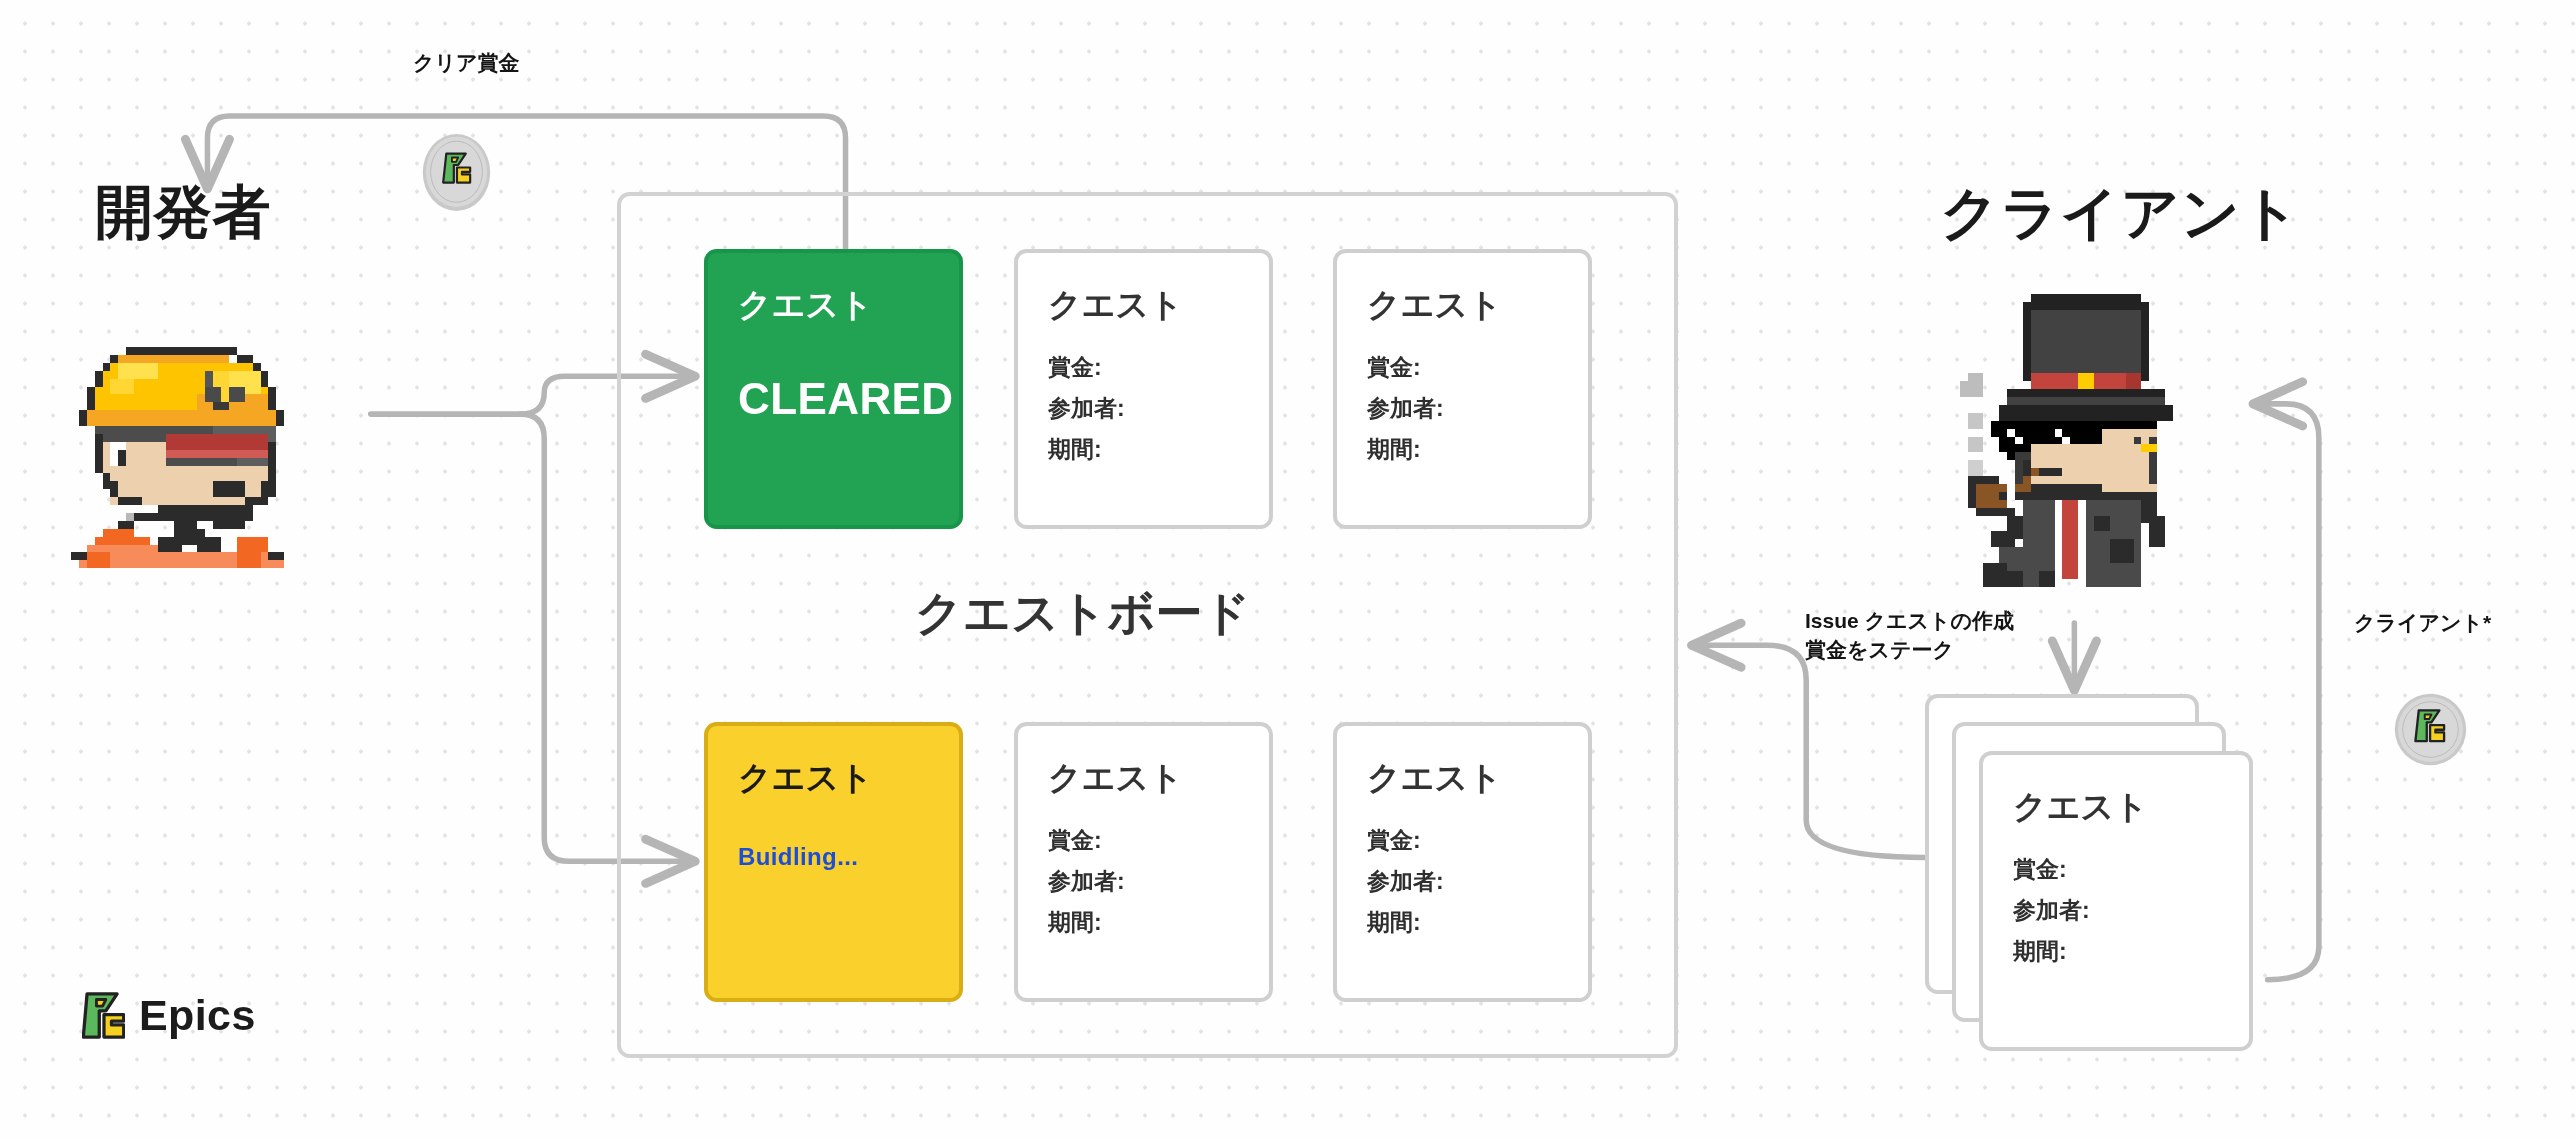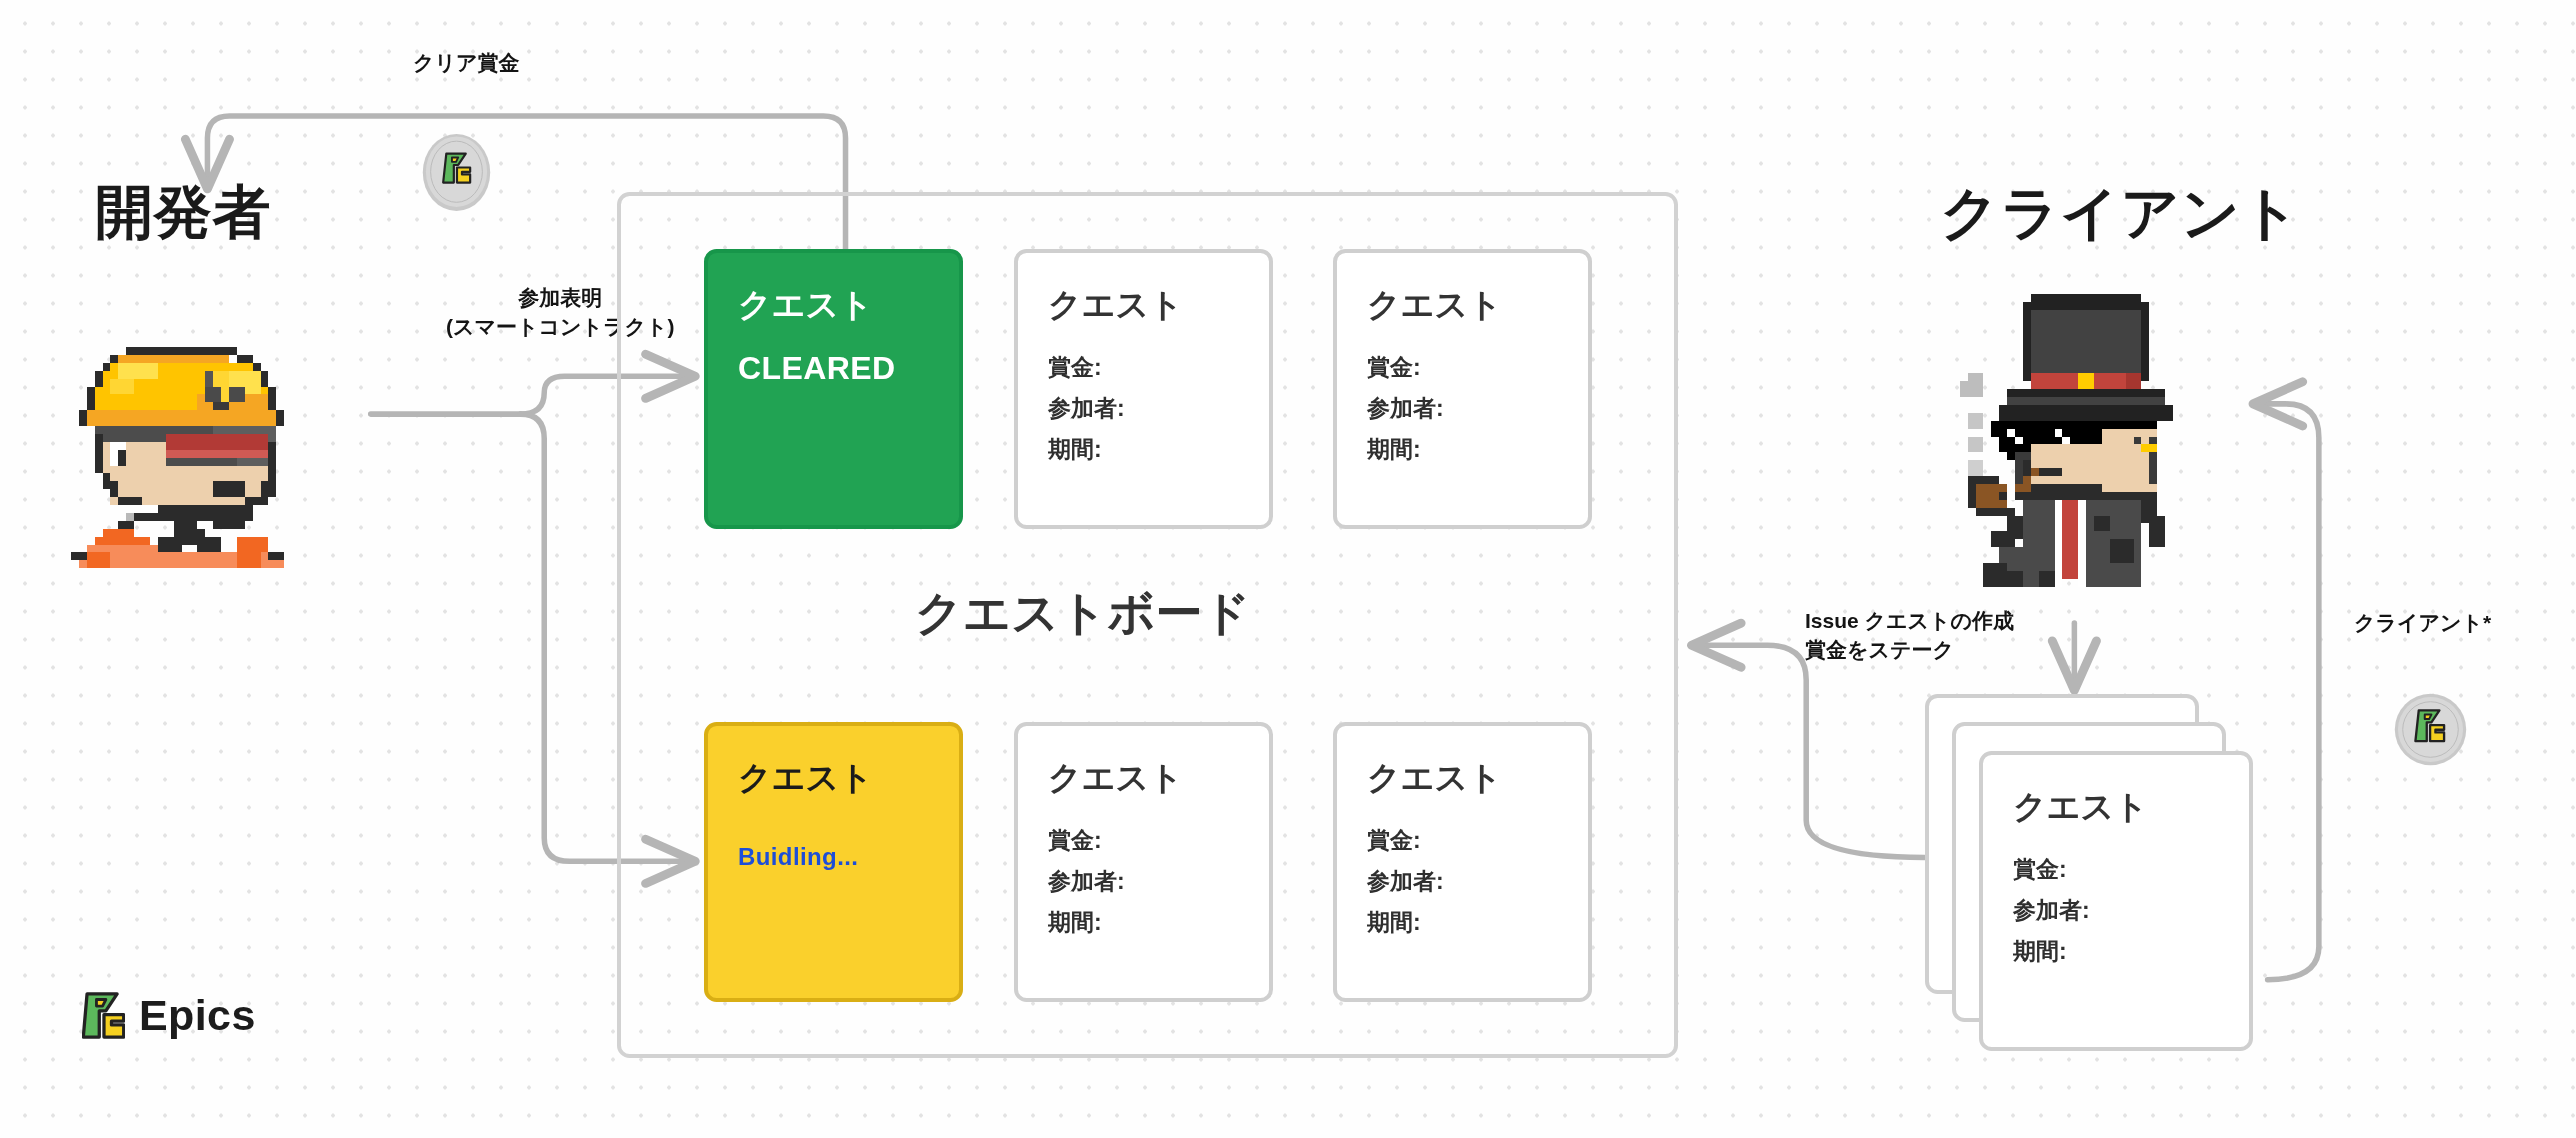--- a/index.html
+++ b/index.html
@@ -101,23 +101,23 @@
     font-size: 33px;
     font-weight: 700;
     line-height: 1;
     white-space: nowrap;
   }
   .card-title.on-green { color: #ffffff; }
   .card-title.on-yellow { color: #1b1b1b; }
   .card-title.on-white { color: #333333; }
 
   .card-status {
-    font-size: 32px;
-    font-weight: 700;
-    margin-top: 29px;
+    font-size: 44px;
+    font-weight: 700;
+    margin-top: 53px;
     letter-spacing: 0.4px;
     white-space: nowrap;
   }
   .card-status.on-green { color: #ffffff; }
   .card-status.on-yellow { color: #1d4ed8; font-size: 24px; margin-top: 49px; }
 
   .card-fields {
     margin-top: 26px;
     font-size: 23px;
     font-weight: 700;
@@ -187,24 +187,20 @@
     <path d="M2630,790 L2630,872" fill="none" stroke="#b5b5b5" stroke-width="7" stroke-linecap="round" marker-end="url(#arrowhead)"></path>
 
     <path d="M2875,1242 Q2940,1242 2940,1200 L2940,555 Q2940,512 2898,512 L2860,512" fill="none" stroke="#b5b5b5" stroke-width="7" stroke-linecap="round" marker-end="url(#arrowhead)"></path>
   </svg>
 
   <div class="role-heading" id="client-heading">クライアント</div>
   <div class="role-heading" id="dev-heading">開発者</div>
 
   <div class="edge-label" id="label-clear-bounty">クリア賞金</div>
 
-  <div class="edge-label" id="label-join">
-    <div>参加表明</div>
-    <div>(スマートコントラクト)</div>
-  </div>
 
   <div class="edge-label" id="label-issue">
     <div>Issue クエストの作成</div>
     <div>賞金をステーク</div>
   </div>
 
   <div class="edge-label" id="label-stake-rew">クライアント*</div>
 
   <div id="quest-board"></div>
   <div id="board-title">クエストボード</div>

